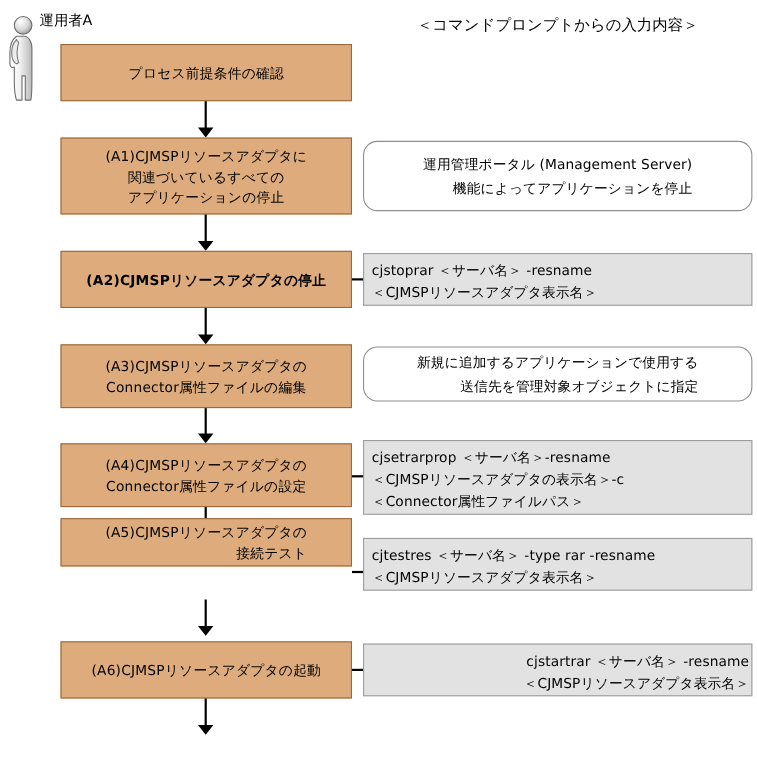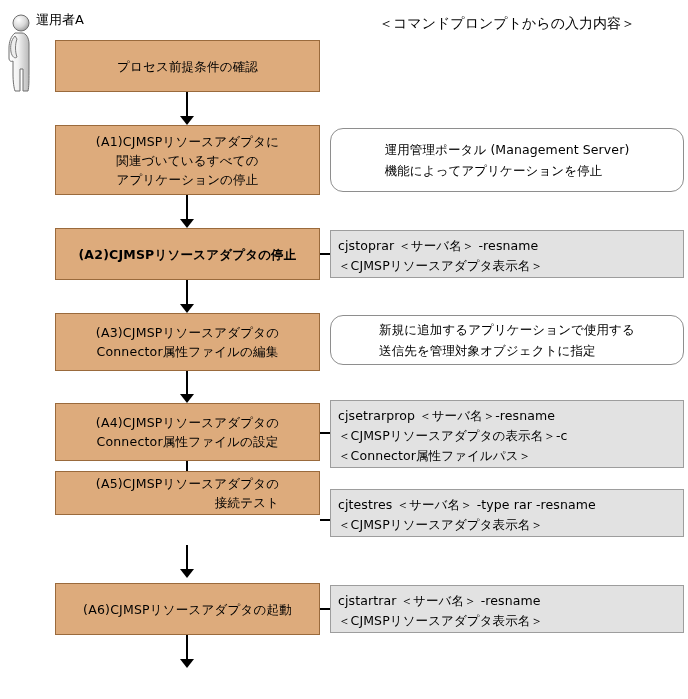--- a/index.html
+++ b/index.html
@@ -87,21 +87,21 @@
     position: absolute;
     left: 330px;
     width: 354px;
     background: #ffffff;
     border: 1px solid #8e8e8e;
     border-radius: 13px;
     box-sizing: border-box;
     display: flex;
     align-items: center;
     justify-content: center;
-    text-align: left;
+    text-align: right;
     font-size: 12.5px;
     line-height: 21px;
     letter-spacing: 0.1px;
     padding: 2px 6px;
   }
 
   
   .vline {
     position: absolute;
     left: 186px;
@@ -205,20 +205,20 @@
       <div>(A5)CJMSPリソースアダプタの<br>接続テスト</div>
     </div>
   <div class="dashed" style="left:320px;top:519px;width:12px;"></div>
   <div class="cmd" style="top:489px;height:48px;">cjtestres ＜サーバ名＞ -type rar -resname
 ＜CJMSPリソースアダプタ表示名＞</div>
   <div class="vline" style="top:545px;height:29px;"></div>
   <div class="arrowhead" style="top:569px;"></div>
 
   <div class="proc" style="top:583px;height:52px;">(A6)CJMSPリソースアダプタの起動</div>
   <div class="dashed" style="left:320px;top:608px;width:12px;"></div>
-  <div class="cmd" style="top:585px;height:48px;">cjstartrar ＜サーバ名＞ -resname
+  <div class="cmd" style="top:585px;height:48px;text-align:right;">cjstartrar ＜サーバ名＞ -resname
 ＜CJMSPリソースアダプタ表示名＞</div>
   <div class="vline" style="top:635px;height:29px;"></div>
   <div class="arrowhead" style="top:659px;"></div>
 
   <div class="endlabel" style="top:672px;">(続く)</div>
 
 </div>
 
 </body></html>

